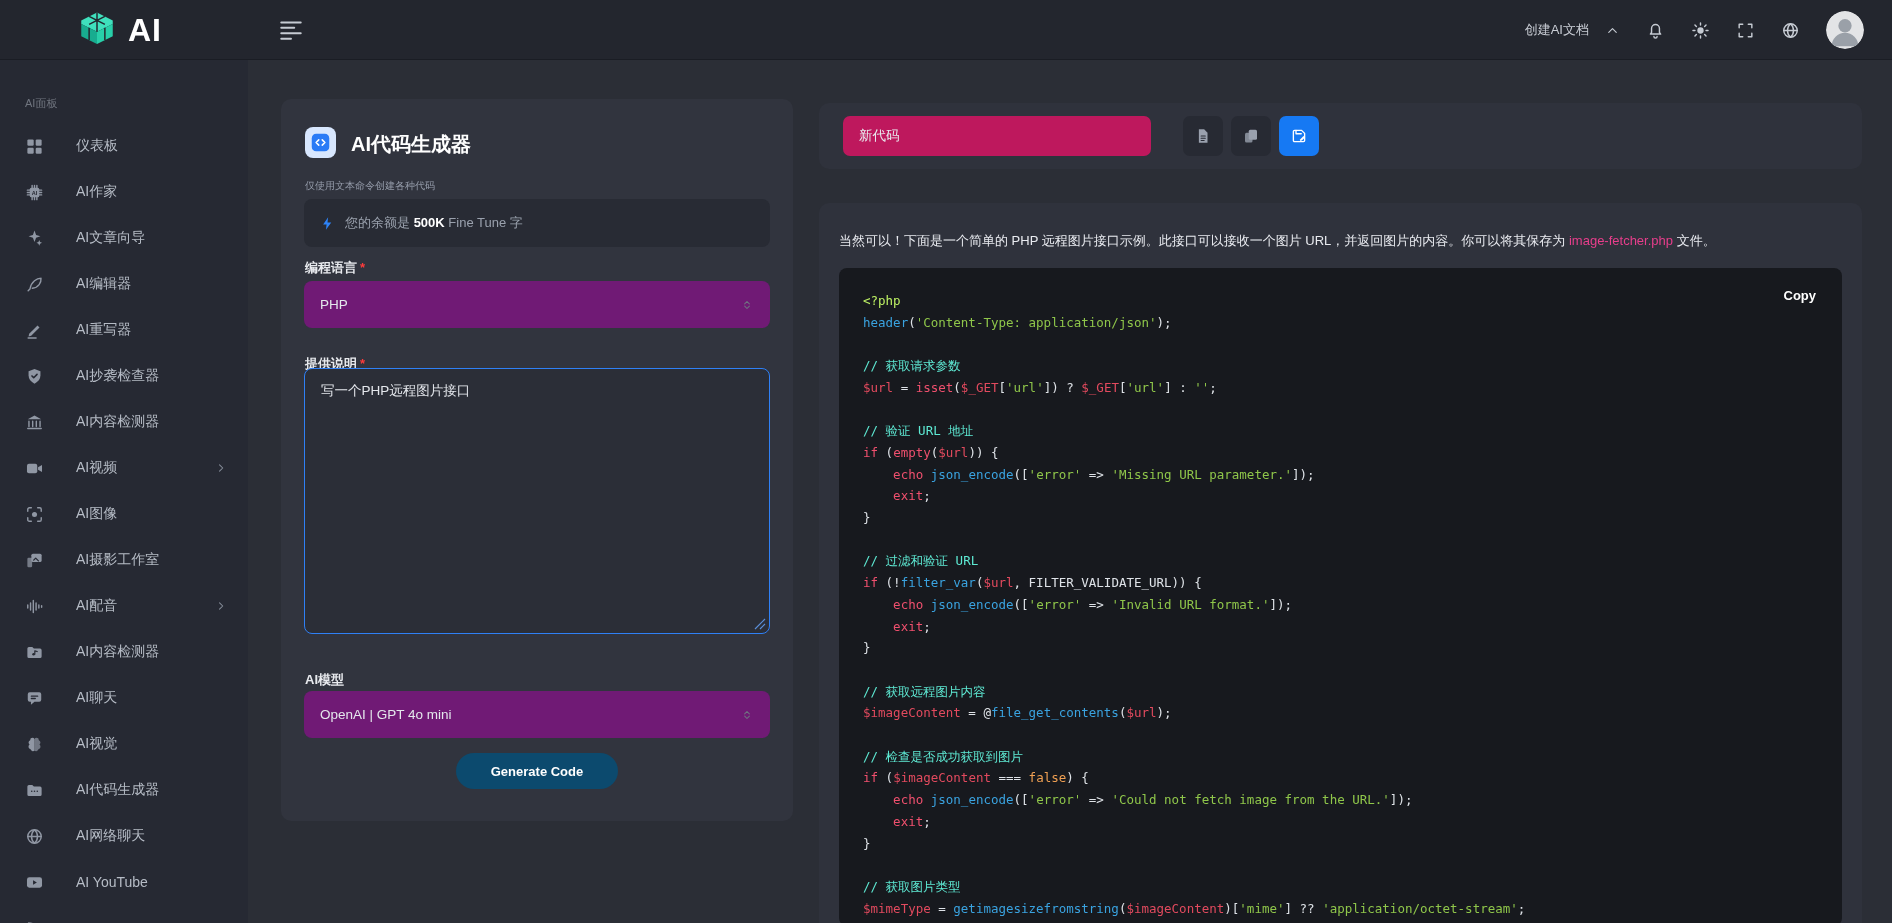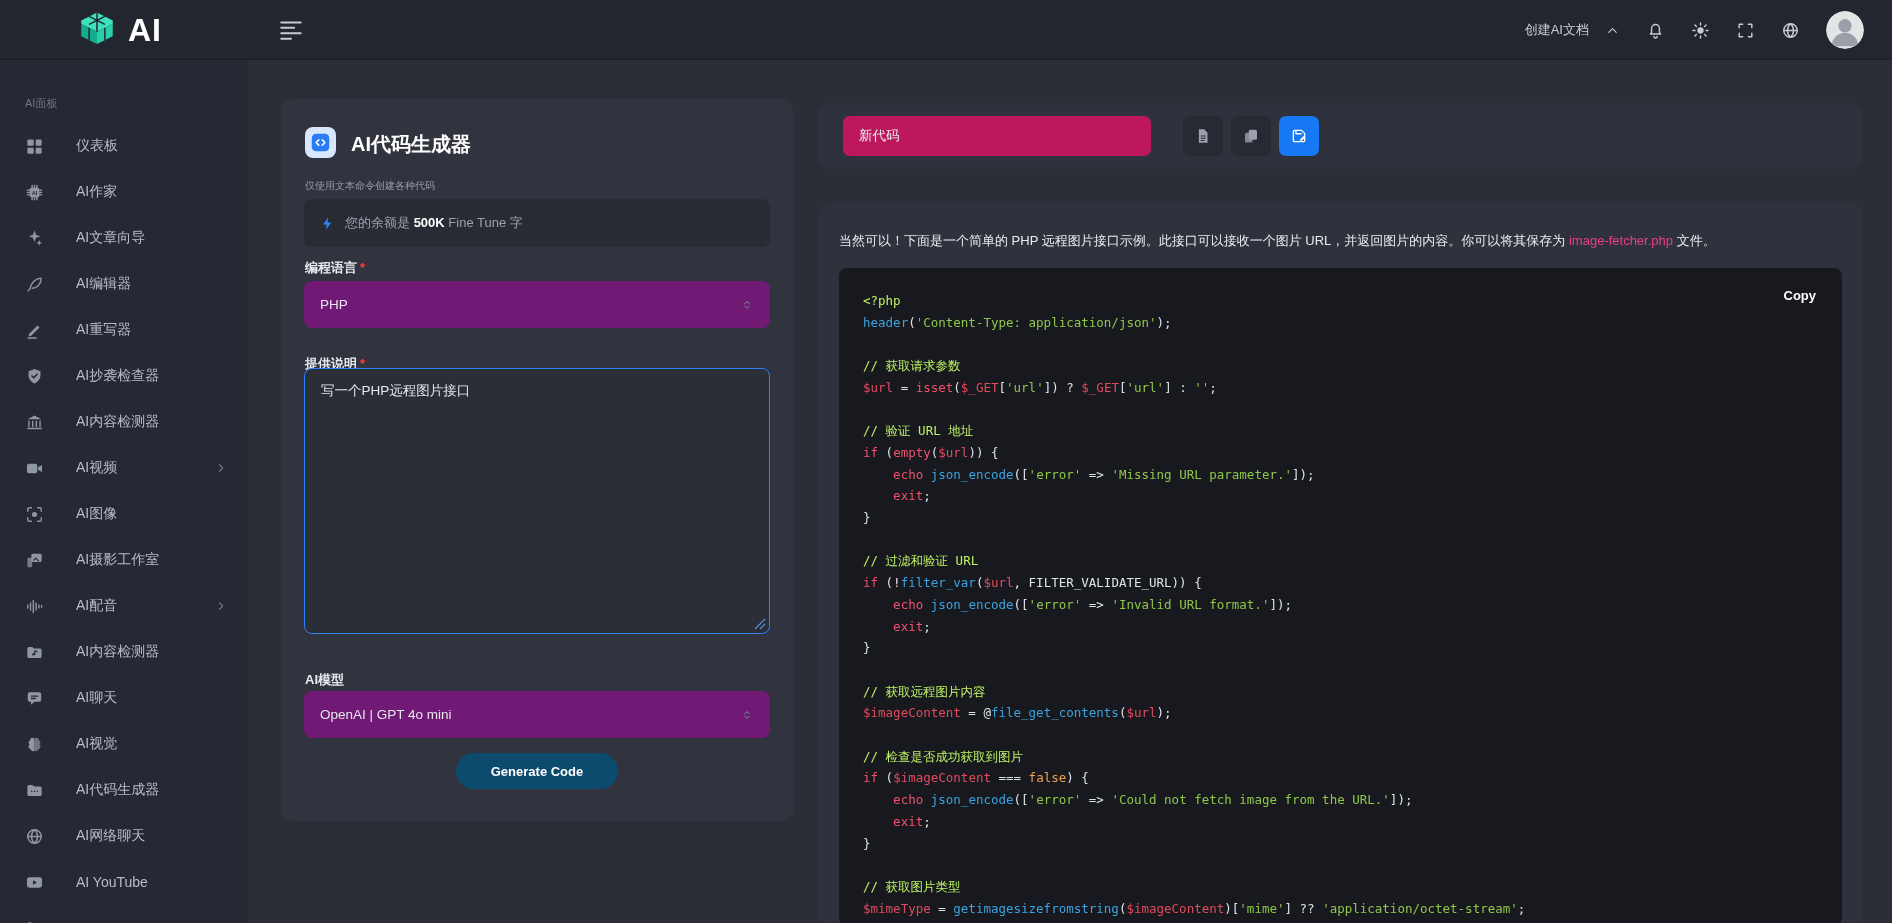--- a/index.html
+++ b/index.html
@@ -65,21 +65,21 @@
   .result-card { position:absolute; left:819px; top:203px; width:1043px; height:720px; background:#2f323c;
     border-radius:10px 10px 0 0; overflow:hidden; }
   .intro { position:absolute; left:20px; top:28px; width:1003px; font-size:13px; color:#e9ebf0; line-height:20px; }
   .inline-code { color:#e83e8c; }
   .code-block { position:absolute; left:20px; top:65px; width:1003px; height:658px; background:#17191e;
     border-radius:8px; overflow:hidden; }
   .copy-btn { position:absolute; right:26px; top:20px; background:none; border:none; color:#fff; font-size:13px;
     font-weight:bold; font-family:inherit; cursor:pointer; }
   .code-pre { position:absolute; left:24px; top:22px; font-family:"DejaVu Sans Mono",monospace; font-size:12.5px;
     line-height:21.7px; white-space:pre; }
-  .tk-t{color:#bef264} .tk-f{color:#3aa3e0} .tk-s{color:#8fc64a} .tk-c{color:#bef264}
+  .tk-t{color:#bef264} .tk-f{color:#3aa3e0} .tk-s{color:#8fc64a} .tk-c{color:#5eead4}
   .tk-v{color:#e24a5e} .tk-k{color:#f0506e} .tk-o{color:#f0a053} .tk-p{color:#dfe3e8}
 </style>
 </head>
 <body>
 
 <div class="header">
   <div class="logo">
     <svg width="42" height="40" viewBox="0 0 48 44">
       <path d="M24 2L42 11v4L24 24 6 15v-4L24 2z" fill="#3fe0bd"></path>
       <path d="M6 15v14l18 9V24L6 15z" fill="#18ac8f"></path>

